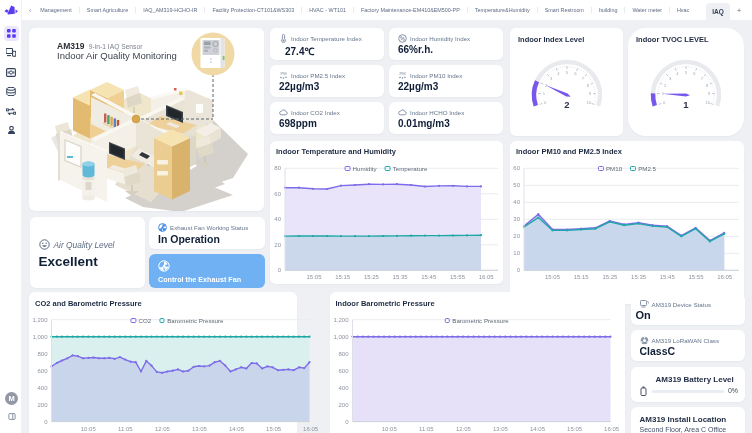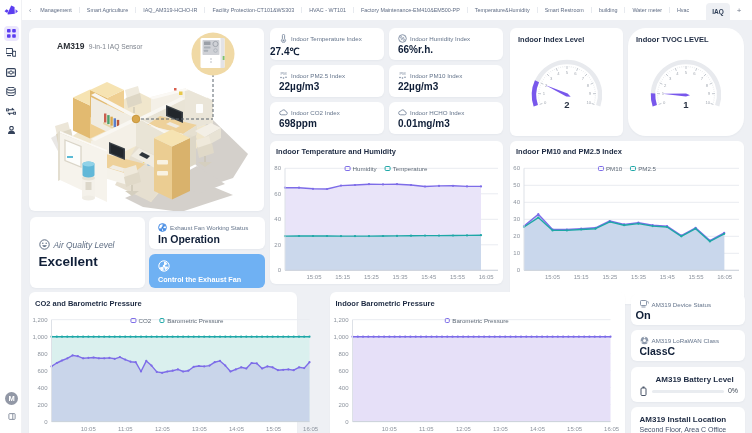--- a/index.html
+++ b/index.html
@@ -169,30 +169,31 @@
 <rect x="175" y="18.5" width="6.5" height="2" rx="0.4" fill="#aab0b7"></rect>
 <rect x="175" y="21.8" width="4" height="2" rx="0.4" fill="#aab0b7"></rect>
 <circle cx="186.5" cy="16" r="2.6" fill="none" stroke="#9ba0a8" stroke-width="0.9"></circle>
 <circle cx="186.5" cy="22.5" r="1.8" fill="none" stroke="#aab0b7" stroke-width="0.8"></circle>
 <circle cx="182" cy="31" r="0.8" fill="#b3b8bf"></circle>
 <circle cx="182" cy="34" r="0.8" fill="#b3b8bf"></circle>
 <rect x="193.7" y="28" width="1.8" height="4" fill="#7ec26a"></rect>
 </g>
 </svg>
 <div class="abs" style="left:28px;top:6.5px;"><span style="font-size:8.5px;font-weight:bold;color:#2b2f36;">AM319</span> <span style="font-size:6.7px;color:#7c828c;">9-in-1 IAQ Sensor</span></div>
+<div class="abs" style="left:28px;top:22px;font-size:9.5px;color:#3d4450;">Indoor Air Quality Monitoring</div>
 </div>
 <div class="card" style="left:270px;top:28px;width:114px;height:31.5px;">
     <div class="slabel" style="position:absolute;left:9px;top:6px;">
       <svg width="9" height="9" viewBox="0 0 9 9">
         <path d="M3.4 1.5 a1.1 1.1 0 0 1 2.2 0 v3.4 a2 2 0 1 1 -2.2 0 z" fill="none" stroke="#7d8ba0" stroke-width="0.9"></path>
         <circle cx="4.5" cy="6.6" r="1" fill="#7d8ba0"></circle>
       </svg>
       <span>Indoor Temperature Index</span>
     </div>
-    <div class="sval" style="position:absolute;left:0;top:16px;font-size:10px;">27.4℃</div>
+    <div class="sval" style="position:absolute;left:15px;top:16px;font-size:10px;">27.4℃</div>
   </div>
 <div class="card" style="left:389px;top:28px;width:114px;height:31.5px;">
     <div class="slabel" style="position:absolute;left:9px;top:6px;">
       <svg width="9" height="9" viewBox="0 0 9 9">
         <circle cx="4.5" cy="4.5" r="3.8" fill="none" stroke="#7d8ba0" stroke-width="0.9"></circle>
         <circle cx="3.2" cy="3.4" r="0.9" fill="none" stroke="#7d8ba0" stroke-width="0.7"></circle>
         <circle cx="5.8" cy="5.6" r="0.9" fill="none" stroke="#7d8ba0" stroke-width="0.7"></circle>
         <line x1="2.6" y1="6.2" x2="6.4" y2="2.8" stroke="#7d8ba0" stroke-width="0.7"></line>
       </svg>
       <span>Indoor Humidity Index</span>

